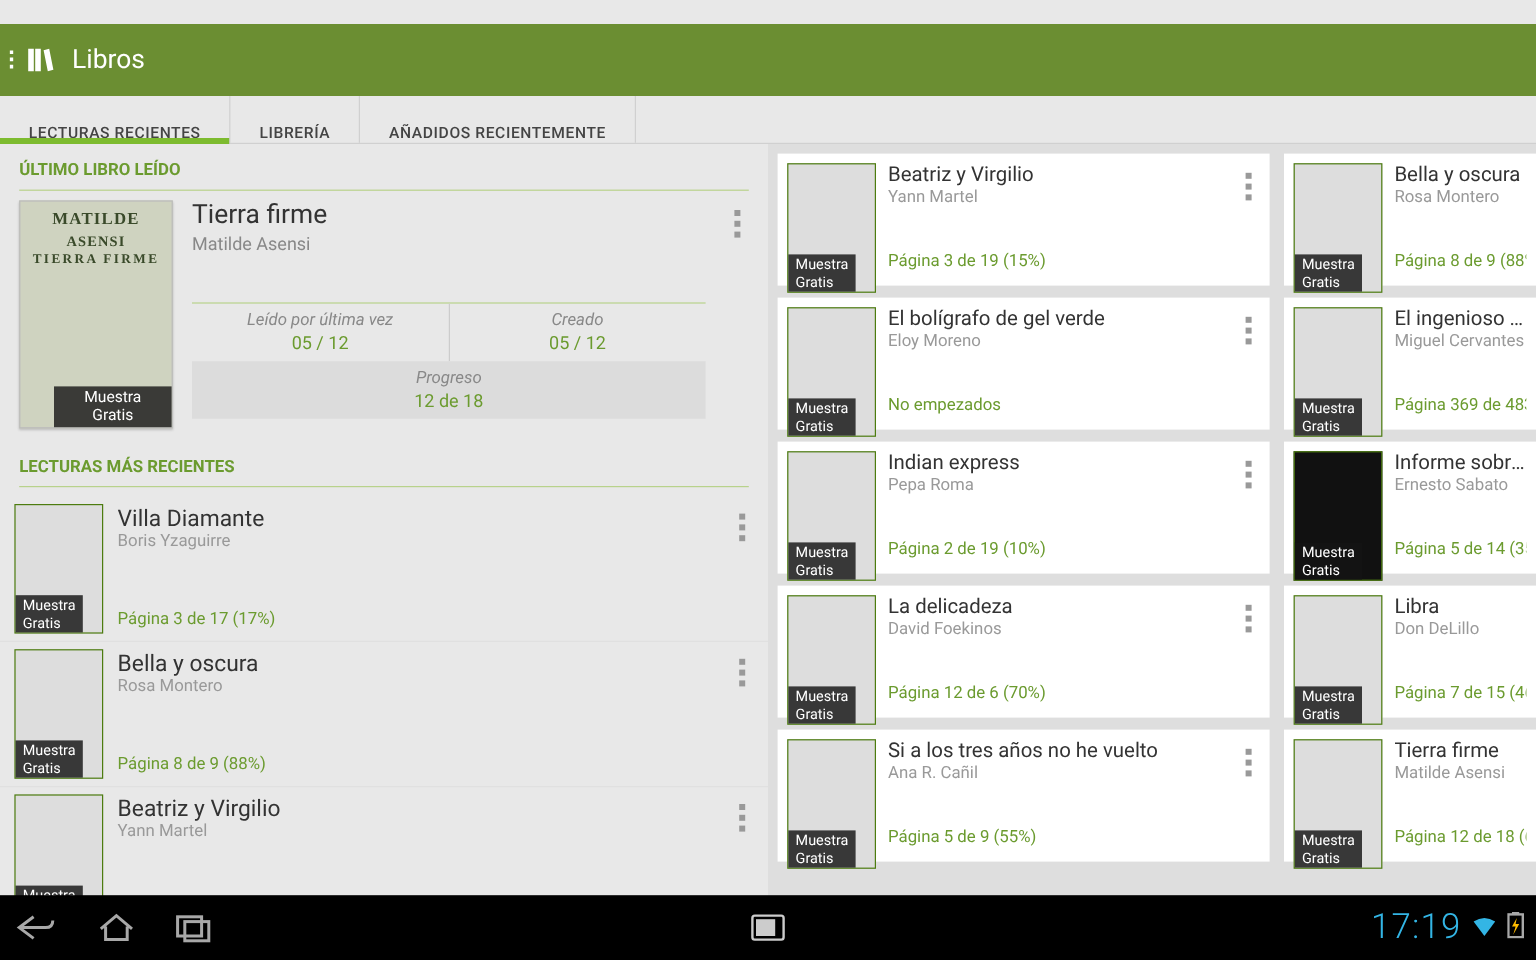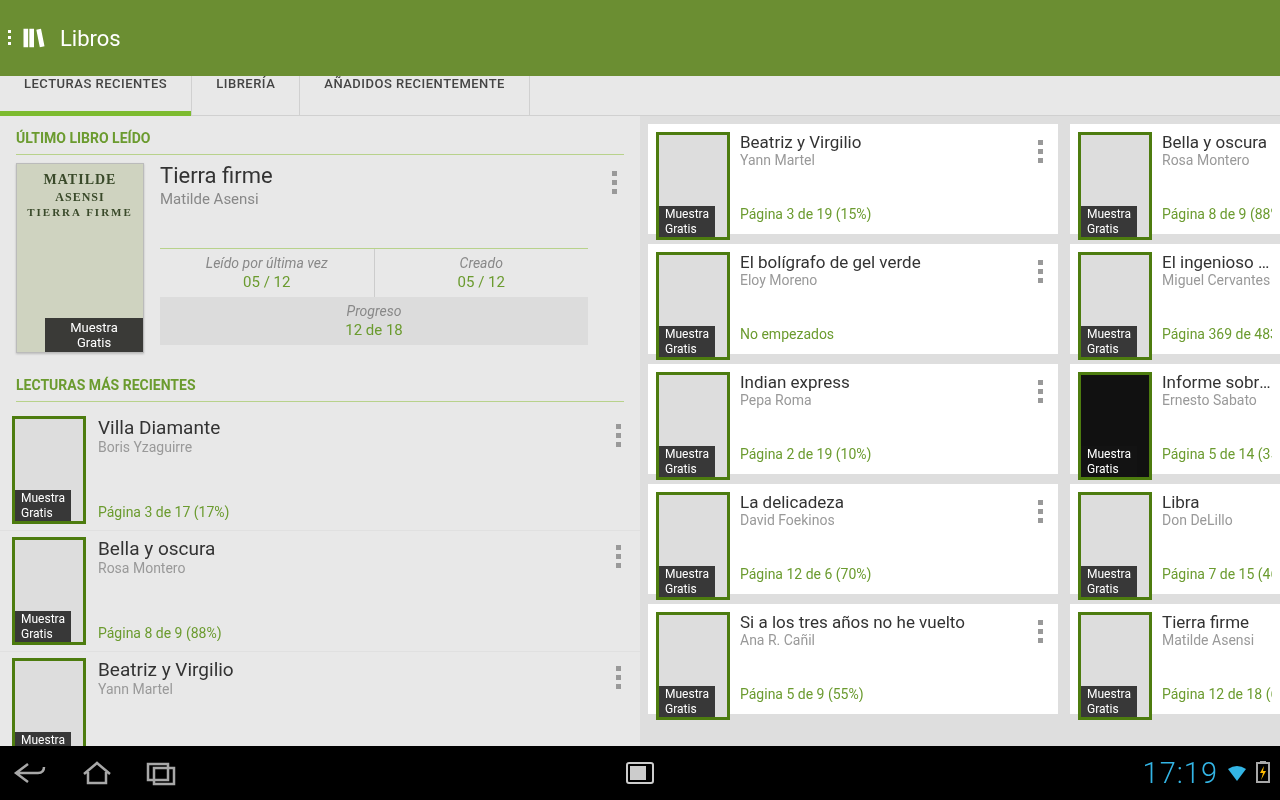--- a/index.html
+++ b/index.html
@@ -1,23 +1,23 @@
 <!DOCTYPE html>
 <html><head>
 <meta charset="utf-8">
 <style>
 * { margin: 0; padding: 0; box-sizing: border-box; font-family: Roboto, Arial, sans-serif; }
 html, body { width: 1280px; height: 800px; overflow: hidden; background: #e8e8e8; }
 
-.header { height: 76px; background: #6b8e32; display: flex; align-items: center; padding: 0 8px; color: #fff; }
+.header { height: 60px; background: #6b8e32; display: flex; align-items: center; padding: 0 8px; color: #fff; margin-top: 20px; }
 .app-icon { width: 28px; height: 28px; margin-right: 12px; color:#fff; }
 .app-title { font-size: 22px; font-weight: 400; }
 
 .tabs { height: 40px; background: #e8e8e8; display: flex; border-bottom: 1px solid #d0d0d0; }
-.tab { padding: 0 24px; display: flex; align-items: flex-start; font-size: 13px; font-weight: 500; color: #444; letter-spacing: .5px; cursor: pointer; border-right: 1px solid #d0d0d0; position: relative; }
+.tab { padding: 0 24px; display: flex; align-items: flex-end; font-size: 13px; font-weight: 500; color: #444; letter-spacing: .5px; cursor: pointer; border-right: 1px solid #d0d0d0; position: relative; }
 .tab.active::after { content: ""; position: absolute; left: 0; right: 0; bottom: -1px; height: 5px; background: #7dbb2f; }
 
 .content { display: flex; height: 646px; }
 .col-left { width: 640px; overflow: hidden; }
 .col-right { flex: 1; overflow: hidden; background: #dedede; padding-left: 8px; }
 
 .section-title { color: #6b9b2f; font-weight: 700; font-size: 14px; padding: 14px 16px 8px; }
 .hr-green { height: 1px; background: #b8d28b; margin: 0 16px 8px; }
 
 
@@ -35,21 +35,21 @@
 .stats { margin-top: 40px; }
 .stats-row { display:flex; }
 .stat { flex:1; text-align:center; padding:6px 0; }
 .stat.border-r { border-right:1px solid #ccc; }
 .stat-label { color:#888; font-style:italic; font-size:14px; }
 .stat-value { color:#6b9b2f; font-size:15px; margin-top:2px; }
 .stats-row2 .stat { background:#dcdcdc; }
 
 
 .book-row { display:flex; padding:6px 12px; gap:12px; align-items:stretch; border-bottom:1px solid #e0e0e0; }
-.cover-sm { width: 74px; height: 108px; background:#ddd; position:relative; border:3px solid #4d7c0f; flex-shrink:0; }
+.cover-sm { width: 74px; height: 108px; background:#ddd; position:relative; border:1px solid #4d7c0f; flex-shrink:0; }
 .cover-sm.dark { background:#111; }
 .row-info { flex:1; display:flex; flex-direction:column; justify-content:space-between; min-width:0; }
 .row-title { font-size:19px; color:#333; white-space:nowrap; overflow:hidden; text-overflow:ellipsis; }
 .row-author { font-size:14px; color:#999; }
 .row-progress { font-size:14px; color:#6b9b2f; margin-bottom:4px; white-space:nowrap; overflow:hidden; }
 
 
 .grid { display:flex; gap:12px; }
 .gcol { display:flex; flex-direction:column; gap:10px; padding-top:8px; }
 .gcol:first-child { width:410px; }

